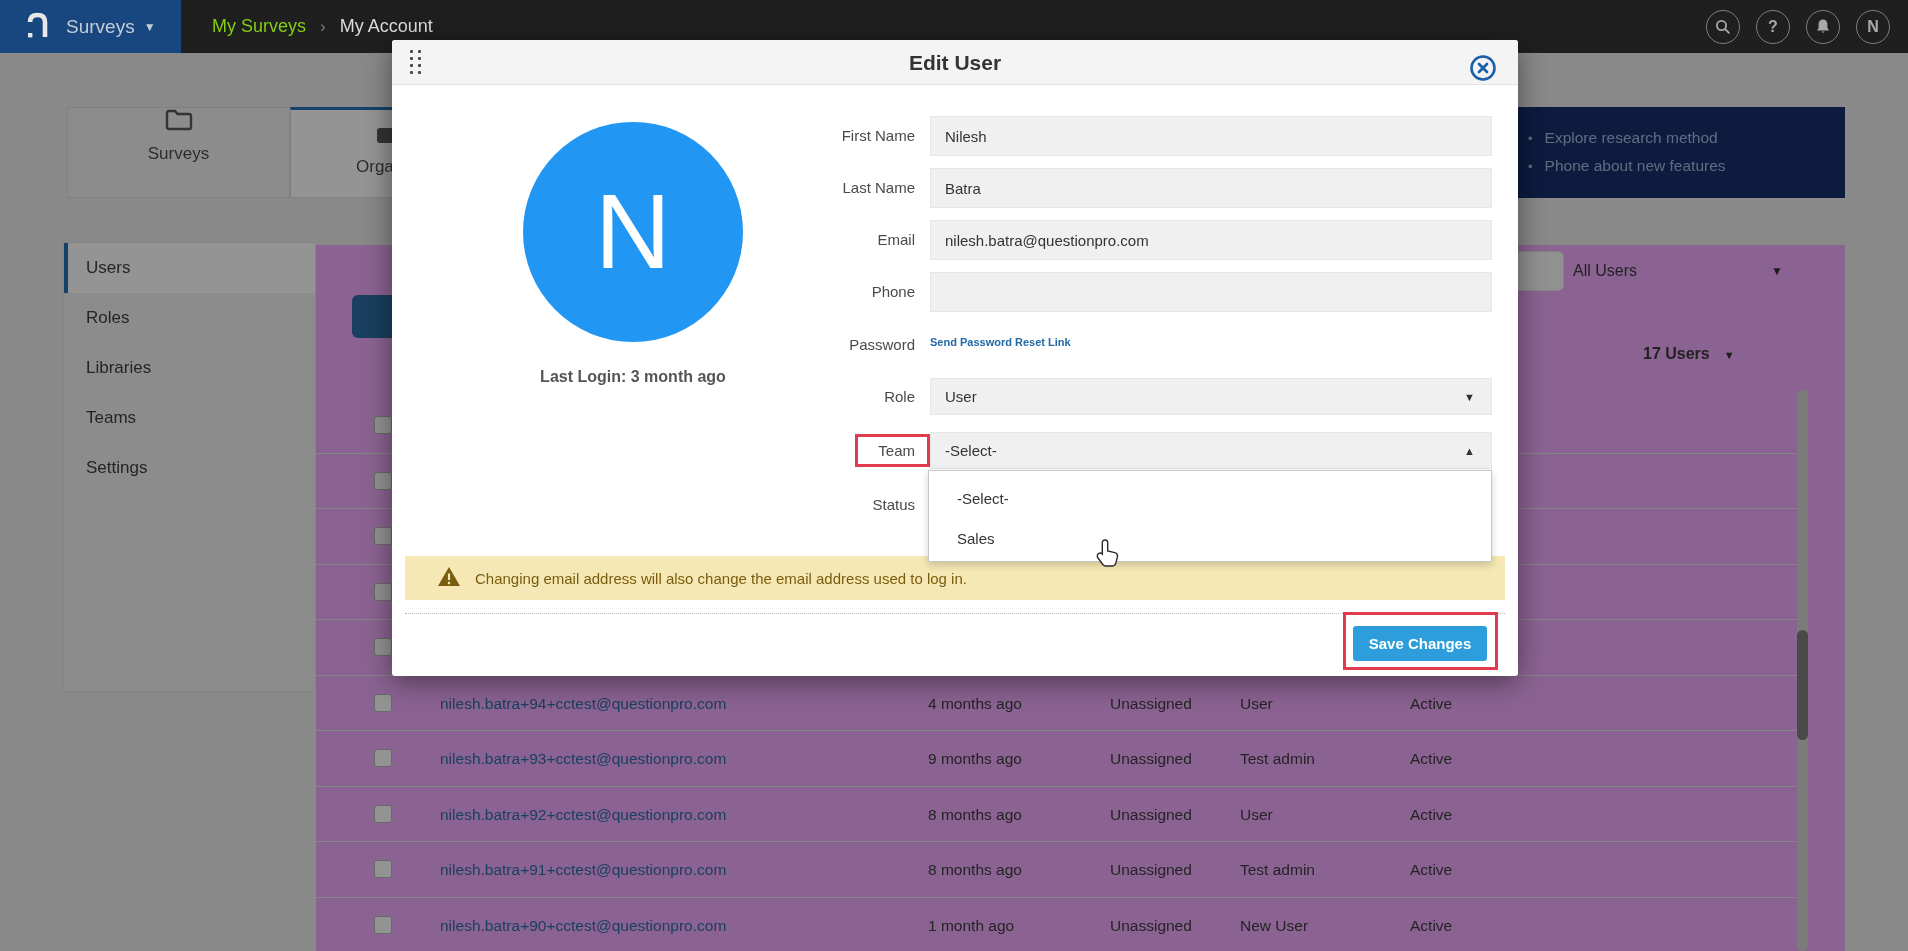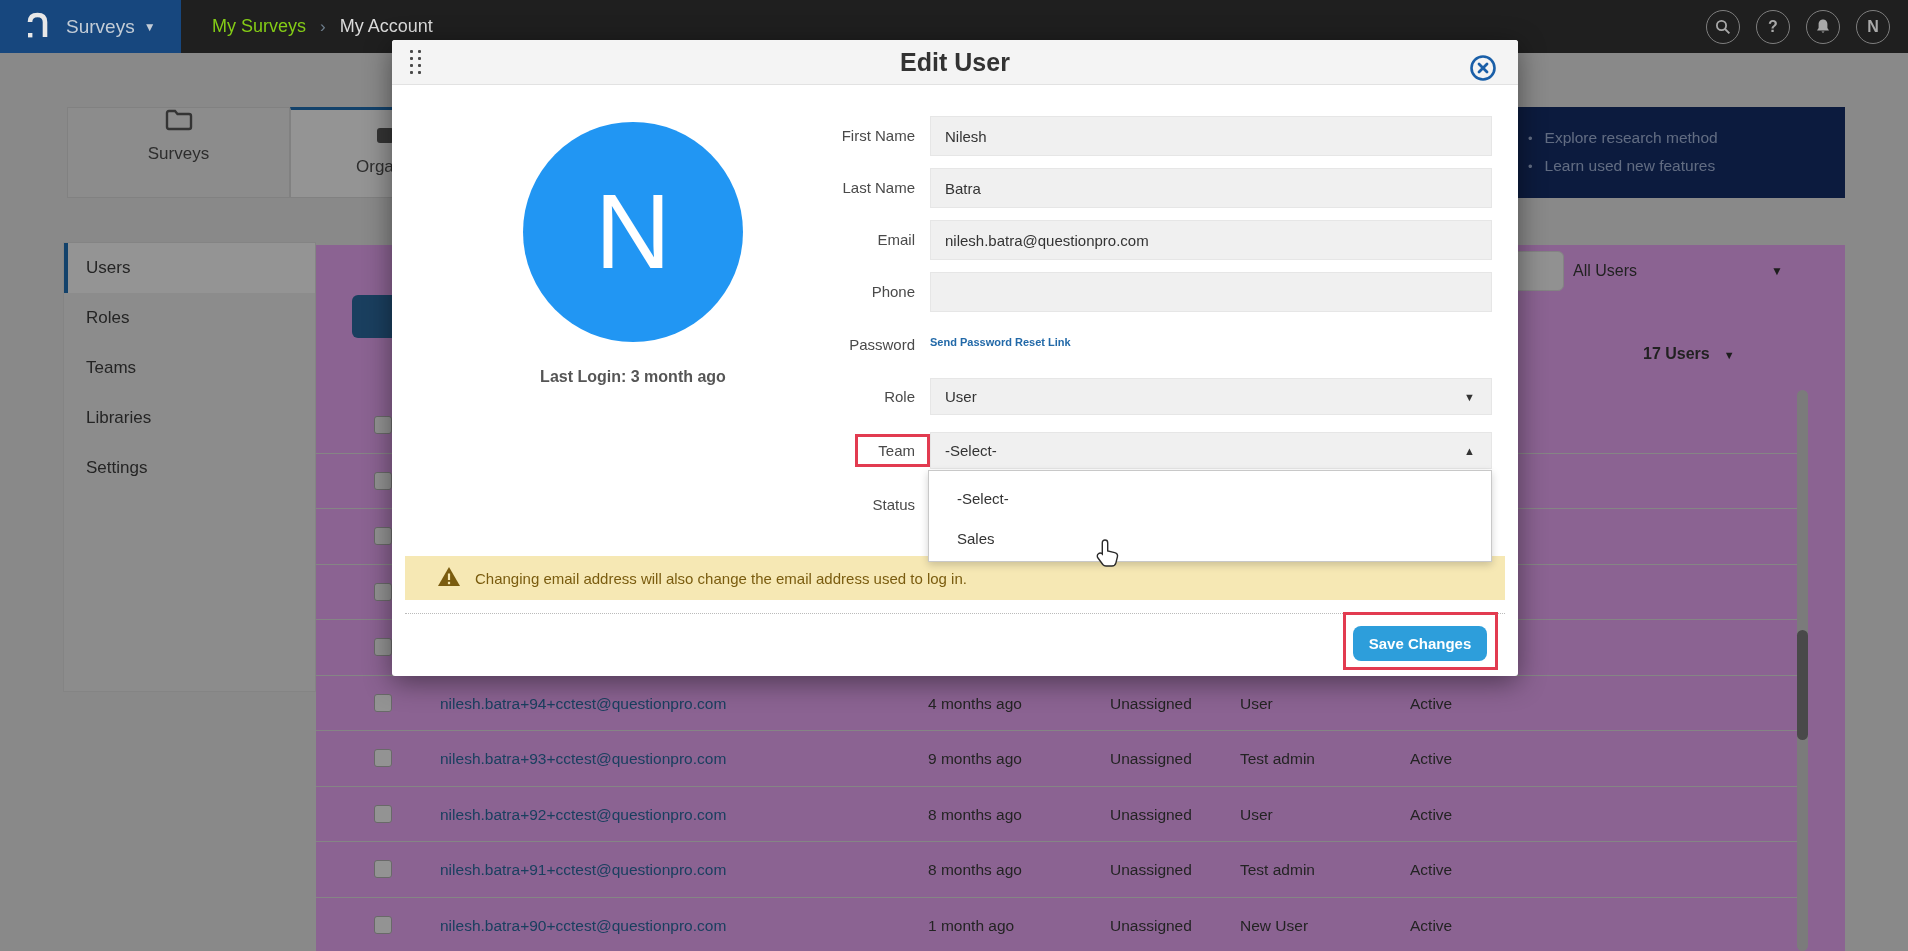--- a/index.html
+++ b/index.html
@@ -57,21 +57,21 @@
   .vscroll-thumb { position:absolute; left:0; top:240px; width:11px; height:110px; background:#7E7E7E; border-radius:6px; }
 
   
   .overlay { position:absolute; left:0; top:53px; width:1908px; height:898px; background:rgba(0,0,0,0.42); z-index:8; }
 
   
   .modal { position:absolute; left:392px; top:40px; width:1126px; height:636px; background:#FFFFFF; border-radius:3px; box-shadow:0 6px 28px rgba(0,0,0,0.45); z-index:20; }
   .modal-header { position:absolute; left:0; top:0; width:1126px; height:45px; background:#F4F4F4; border-bottom:1px solid #E2E2E2; border-radius:3px 3px 0 0; }
   .drag-handle { position:absolute; left:18px; top:10px; width:13px; height:26px; display:grid; grid-template-columns:1fr 1fr; grid-template-rows:repeat(4,1fr); gap:2px; cursor:move; }
   .drag-handle i { width:3px; height:3px; background:#4A4A4A; border-radius:1px; }
-  .modal-title { position:absolute; left:0; top:0; width:100%; height:36px; line-height:45px; text-align:center; font-size:25px; font-weight:bold; color:#333; }
+  .modal-title { position:absolute; left:0; top:0; width:100%; height:36px; line-height:45px; text-align:center; font-size:21px; font-weight:bold; color:#333; }
   .modal-close { position:absolute; right:21px; top:14px; width:28px; height:28px; cursor:pointer; }
 
   .avatar-big { position:absolute; left:131px; top:82px; width:220px; height:220px; border-radius:50%; background:#2196F3; color:#FFFFFF; display:flex; align-items:center; justify-content:center; font-size:105px; font-weight:400; }
   .last-login { position:absolute; left:116px; top:328px; width:250px; text-align:center; font-size:16px; font-weight:bold; color:#555; }
 
   .frow { position:absolute; left:0; width:1126px; }
   .flabel { position:absolute; left:363px; width:160px; text-align:right; font-size:15px; color:#4A4A4A; }
   .finput { position:absolute; left:538px; width:562px; height:40px; background:#F0F0F0; border:1px solid #E6E6E6; font-size:15px; color:#333; padding-left:14px; font-family:inherit; }
   .fselect { position:absolute; left:538px; width:562px; height:37px; background:#F0F0F0; border:1px solid #E6E6E6; font-size:15px; color:#333; line-height:36px; padding-left:14px; cursor:pointer; }
   .sel-caret { position:absolute; right:16px; top:0; font-size:11px; color:#333; }
@@ -80,21 +80,21 @@
   .team-annotation { position:absolute; left:463px; top:394px; width:75px; height:33px; border:3px solid #E23B50; z-index:3; }
 
   .dropdown-panel { position:absolute; left:536px; top:430px; width:564px; height:92px; background:#FFFFFF; border:1px solid #C8C8C8; box-shadow:0 3px 8px rgba(0,0,0,0.18); z-index:5; padding-top:8px; }
   .dd-option { height:40px; line-height:40px; padding-left:28px; font-size:15px; color:#333; cursor:pointer; }
 
   .warn-bar { position:absolute; left:13px; top:516px; width:1100px; height:44px; background:#F6E8B4; display:flex; align-items:center; padding-left:32px; gap:14px; }
   .warn-text { font-size:15px; color:#7A5C0F; }
 
   .footer-divider { position:absolute; left:13px; top:573px; width:1100px; border-top:1px dotted #BBB; }
   .save-annotation { position:absolute; left:951px; top:572px; width:155px; height:58px; border:3px solid #E23B50; z-index:6; }
-  .save-btn { position:absolute; left:961px; top:586px; width:134px; height:35px; background:#2D9EDB; border:none; border-radius:8px; color:#FFF; font-size:15px; font-weight:bold; cursor:pointer; font-family:inherit; }
+  .save-btn { position:absolute; left:961px; top:586px; width:134px; height:35px; background:#2D9EDB; border:none; border-radius:3px; color:#FFF; font-size:15px; font-weight:bold; cursor:pointer; font-family:inherit; }
 
   .cursor-hand { position:absolute; left:704px; top:498px; z-index:30; }
 </style>
 </head>
 <body>
 
 <div class="stage">
 
   <div class="topbar">
     <div class="logo-sec">
@@ -146,29 +146,29 @@
       <span class="tab-label" style="margin-top:47px;">Orga</span>
     </div>
 
     <div class="promo">
       <div class="promo-item">
         <span class="promo-bullet">•</span>
         <span>Explore research method</span>
       </div>
       <div class="promo-item">
         <span class="promo-bullet">•</span>
-        <span>Learn used new features</span>
+        <span>Phone about new features</span>
       </div>
     </div>
 
     <div class="sidebar">
       <div class="side-item active">Users</div>
       <div class="side-item">Roles</div>
+      <div class="side-item">Libraries</div>
       <div class="side-item">Teams</div>
-      <div class="side-item">Libraries</div>
       <div class="side-item">Settings</div>
     </div>
 
     <div class="card">
       <div class="new-user-btn"></div>
       <div class="search-frag"></div>
       <div class="filter-select">
         <span>All Users</span>
         <span class="filter-caret">▼</span>
       </div>

